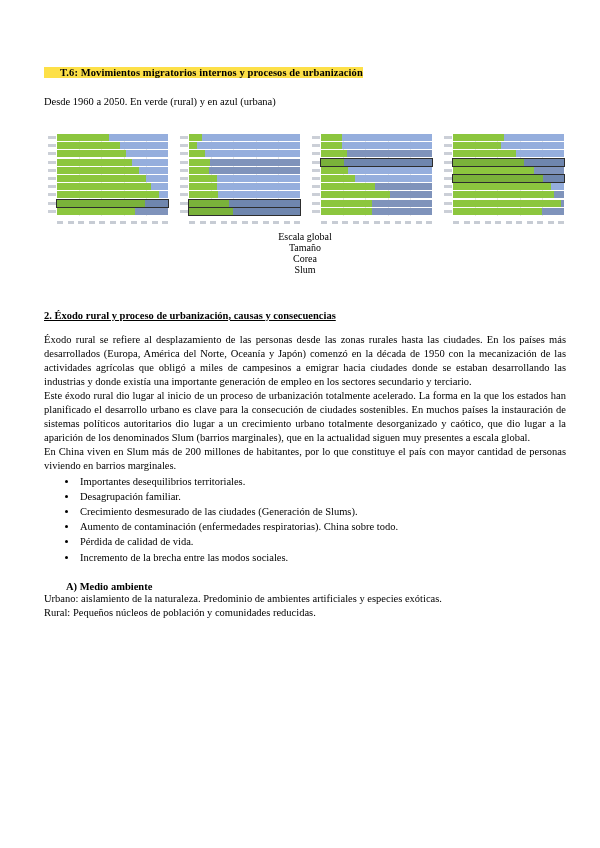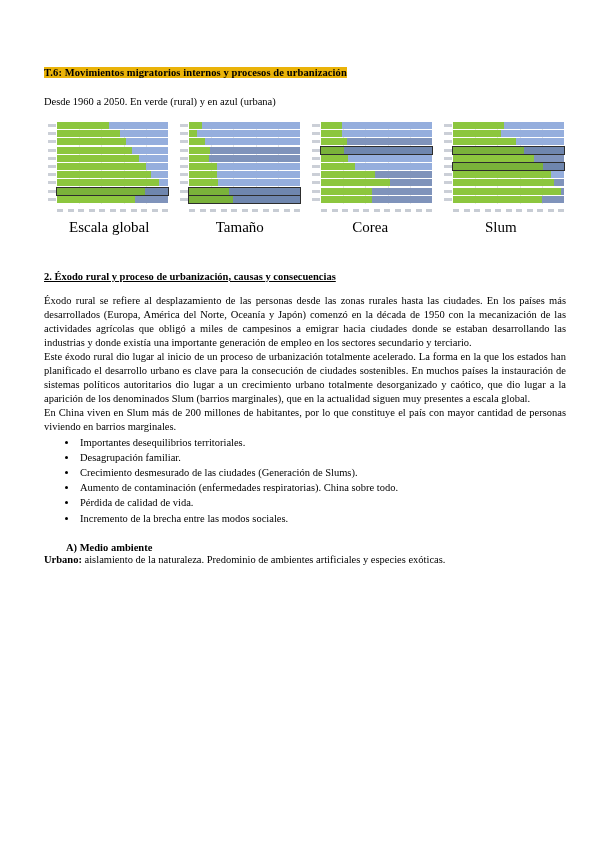--- a/index.html
+++ b/index.html
@@ -24,40 +24,40 @@
   }
 
   
   .doc-title {
     font-size: 10.5px;
     font-weight: bold;
     letter-spacing: 0.1px;
     margin: 0 0 18px 0;
     display: inline-block;
   }
-  .hl-green { background: #eab308; }
+  .hl-green { background: #fde047; padding-left: 16px; }
 
   .section-h {
     font-size: 10.5px;
     font-weight: bold;
     text-decoration: underline;
     margin: 0 0 16px 0;
     display: inline-block;
   }
   .section-h-2 {
     font-size: 10.5px;
     font-weight: bold;
     text-decoration: underline;
     display: inline-block;
     margin: 0 0 12px 0;
   }
 
   .lead {
     font-size: 10.5px;
-    margin: 0 0 12px 0;
+    margin: 0 0 24px 0;
   }
 
   
   .charts-row {
     display: flex;
     gap: 6px;
     height: 96px;
     margin: 0 0 2px 0;
     align-items: stretch;
   }
@@ -131,21 +131,22 @@
     display: block;
     width: 6px;
     height: 3px;
     background: #b9bfc9;
     opacity: .8;
   }
 
   .chart-captions {
     display: flex;
     margin: 4px 0 0 0;
-    font-size: 15px;
+    font-size: 10px;
+    flex-direction: column;
   }
   .chart-captions div {
     flex: 1 1 0;
     text-align: center;
   }
 
   
   .para {
     font-size: 10.5px;
     text-align: justify;
@@ -170,21 +171,21 @@
   .ab-head {
     font-size: 10.5px;
     font-weight: bold;
     margin: 16px 0 0 22px;
   }
   .ab-line {
     font-size: 10.5px;
     line-height: 1.35;
     margin: 0;
   }
-  .ab-line b { font-weight: bold; }
+  .ab-line b { font-weight: normal; }
 </style>
 </head>
 <body>
 
 <div class="page">
 
   <div>
     <span class="doc-title hl-green">T.6: Movimientos migratorios internos y procesos de urbanización</span>
   </div>
 
@@ -601,14 +602,15 @@
     <li>Desagrupación familiar.</li>
     <li>Crecimiento desmesurado de las ciudades (Generación de Slums).</li>
     <li>Aumento de contaminación (enfermedades respiratorias). China sobre todo.</li>
     <li>Pérdida de calidad de vida.</li>
     <li>Incremento de la brecha entre las modos sociales.</li>
   </ul>
 
   <div class="ab-head">A) Medio ambiente</div>
   <p class="ab-line"><b>Urbano:</b><span> aislamiento de la naturaleza. Predominio de ambientes artificiales y especies exóticas.</span></p>
 
+  <p class="ab-line"><b>Rural:</b><span> Pequeños núcleos de población y comunidades reducidas.</span></p>
 
 </div>
 
 </body></html>

